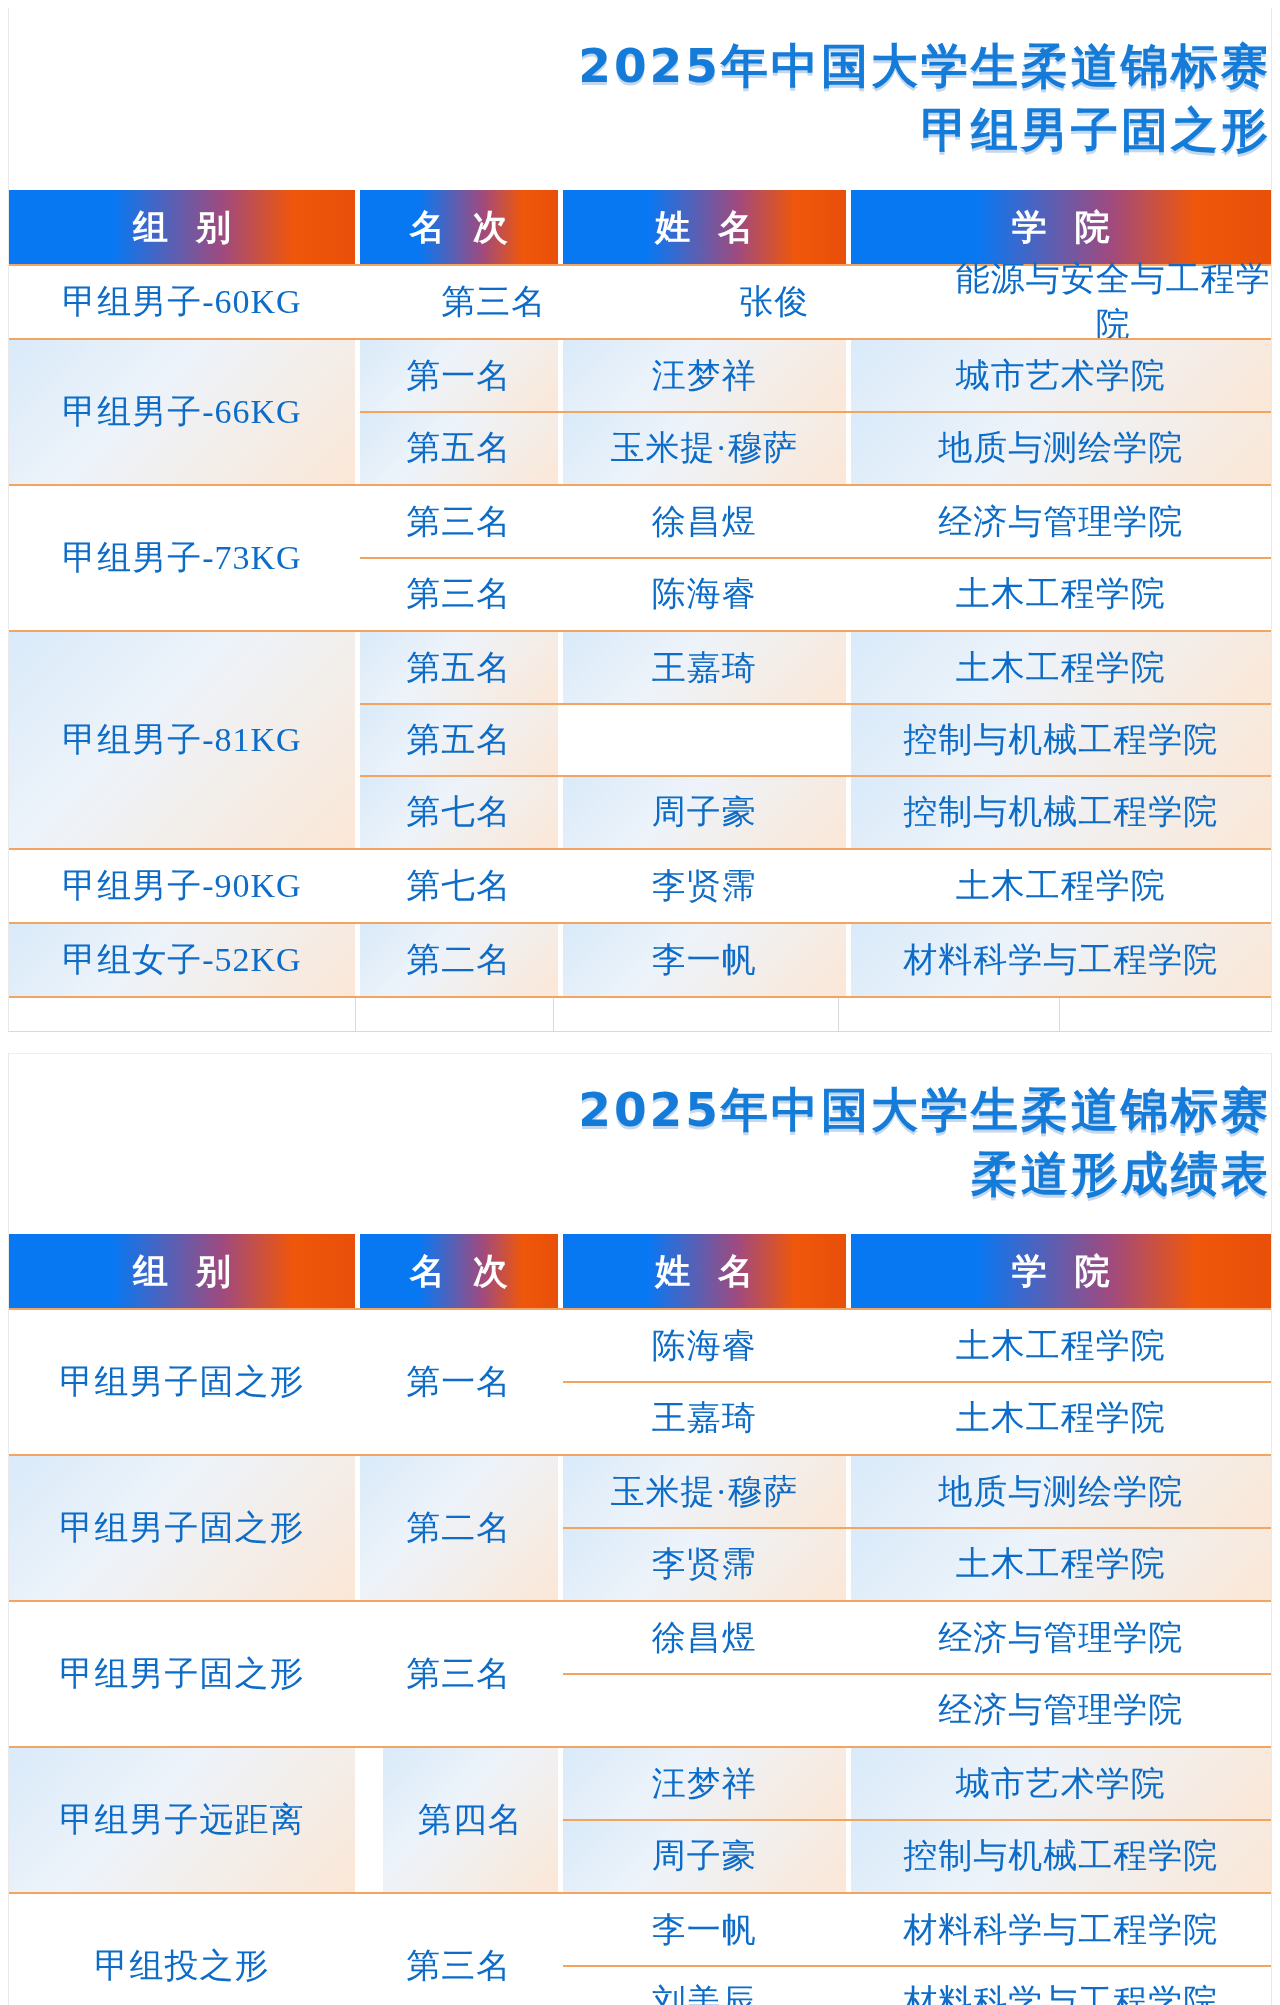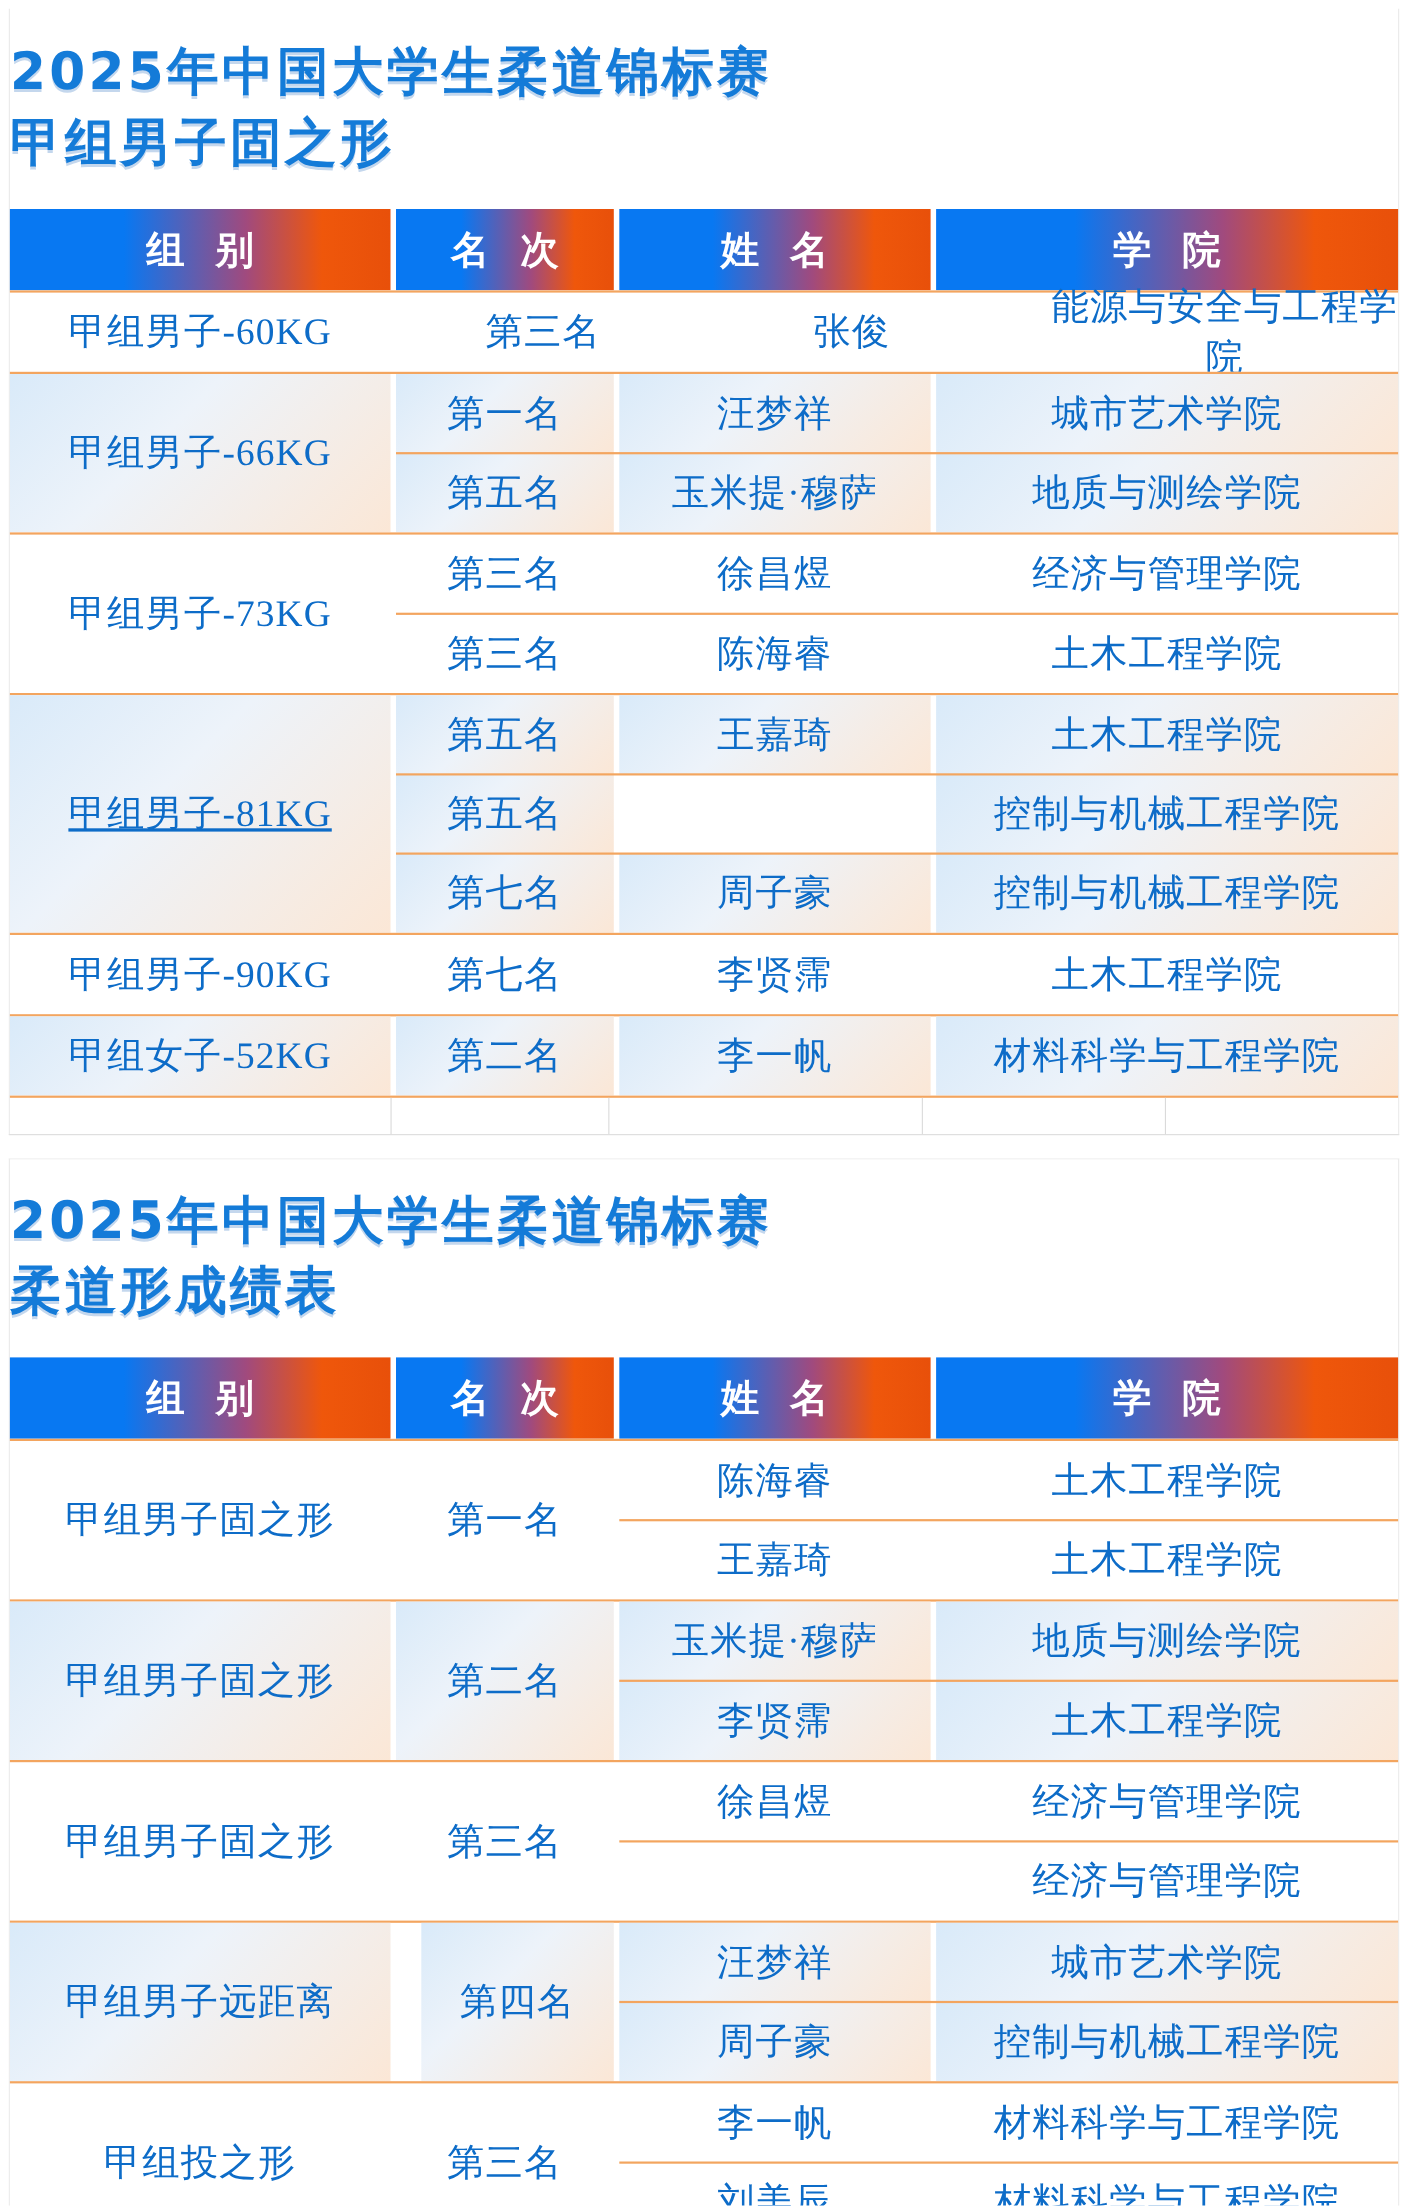--- a/index.html
+++ b/index.html
@@ -7,21 +7,21 @@
     width:1280px;height:2005px;overflow:hidden;background:#ffffff;
     font-family:"Liberation Sans","DejaVu Sans",sans-serif;
   }
   .card{
     margin:0 8px;background:#ffffff;
     border-left:1px solid #e9e9e9;border-right:1px solid #e9e9e9;
   }
   #card-1{margin-top:8px;padding-top:30px;border-bottom:1px solid #d9d9d9;}
   #card-2{margin-top:21px;padding-top:28px;border-top:1px solid #f0f0f0;}
 
-  .title{ text-align:left; margin-bottom:32px; }
+  .title{ text-align:right; margin-bottom:32px; }
   .tline{
     font-family:"DejaVu Sans","Liberation Sans",sans-serif;
     font-weight:900;font-size:47px;line-height:56px;letter-spacing:3px;
     color:#147bd8;
     text-shadow:0 3px 0 rgba(18,95,185,0.25);
   }
   .tline + .tline{margin-top:8px;}
 
   
   .thead,.group,.empty-row{
@@ -106,21 +106,21 @@
         <div class="cell c1" style="grid-row: 1 / span 2;">甲组男子-73KG</div>
         <div class="cell" style="grid-area: 1 / 2;">第三名</div>
         <div class="cell" style="grid-area: 1 / 3;">徐昌煜</div>
         <div class="cell" style="grid-area: 1 / 4;">经济与管理学院</div>
         <div class="cell" style="grid-area: 2 / 2;">第三名</div>
         <div class="cell" style="grid-area: 2 / 3;">陈海睿</div>
         <div class="cell" style="grid-area: 2 / 4;">土木工程学院</div>
         <div class="subline after-group" style="top: calc(1 * var(--rh) - 1px);"></div>
       </div>
       <div class="group tinted" style="grid-template-rows: repeat(3, var(--rh));">
-        <div class="cell c1" style="grid-row: 1 / span 3; text-decoration: underline;">甲组男子-81KG</div>
+        <div class="cell c1" style="grid-row: 1 / span 3;">甲组男子-81KG</div>
         <div class="cell" style="grid-area: 1 / 2;">第五名</div>
         <div class="cell" style="grid-area: 1 / 3;">王嘉琦</div>
         <div class="cell" style="grid-area: 1 / 4;">土木工程学院</div>
         <div class="cell" style="grid-area: 2 / 2;">第五名</div>
         <div class="cell" style="grid-area: 2 / 4;">控制与机械工程学院</div>
         <div class="cell" style="grid-area: 3 / 2;">第七名</div>
         <div class="cell" style="grid-area: 3 / 3;">周子豪</div>
         <div class="cell" style="grid-area: 3 / 4;">控制与机械工程学院</div>
         <div class="subline after-group" style="top: calc(1 * var(--rh) - 1px);"></div>
         <div class="subline after-group" style="top: calc(2 * var(--rh) - 1px);"></div>

